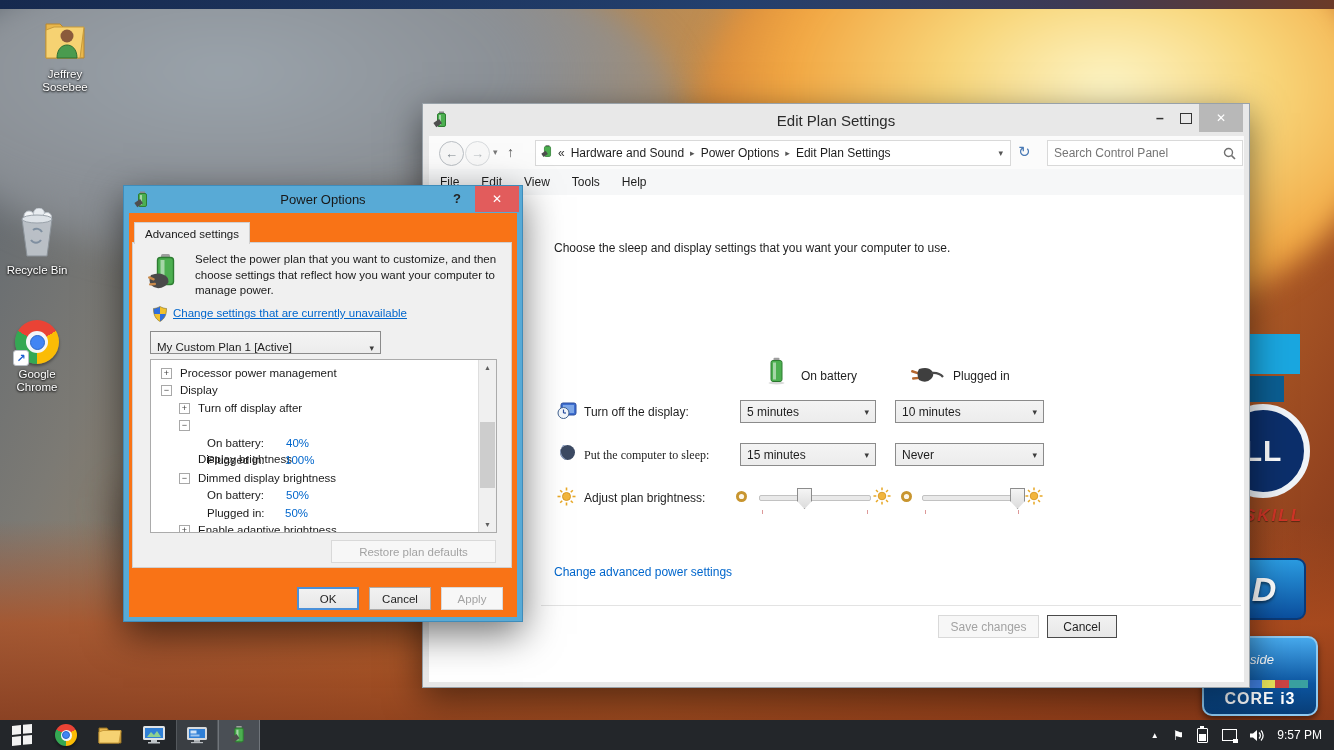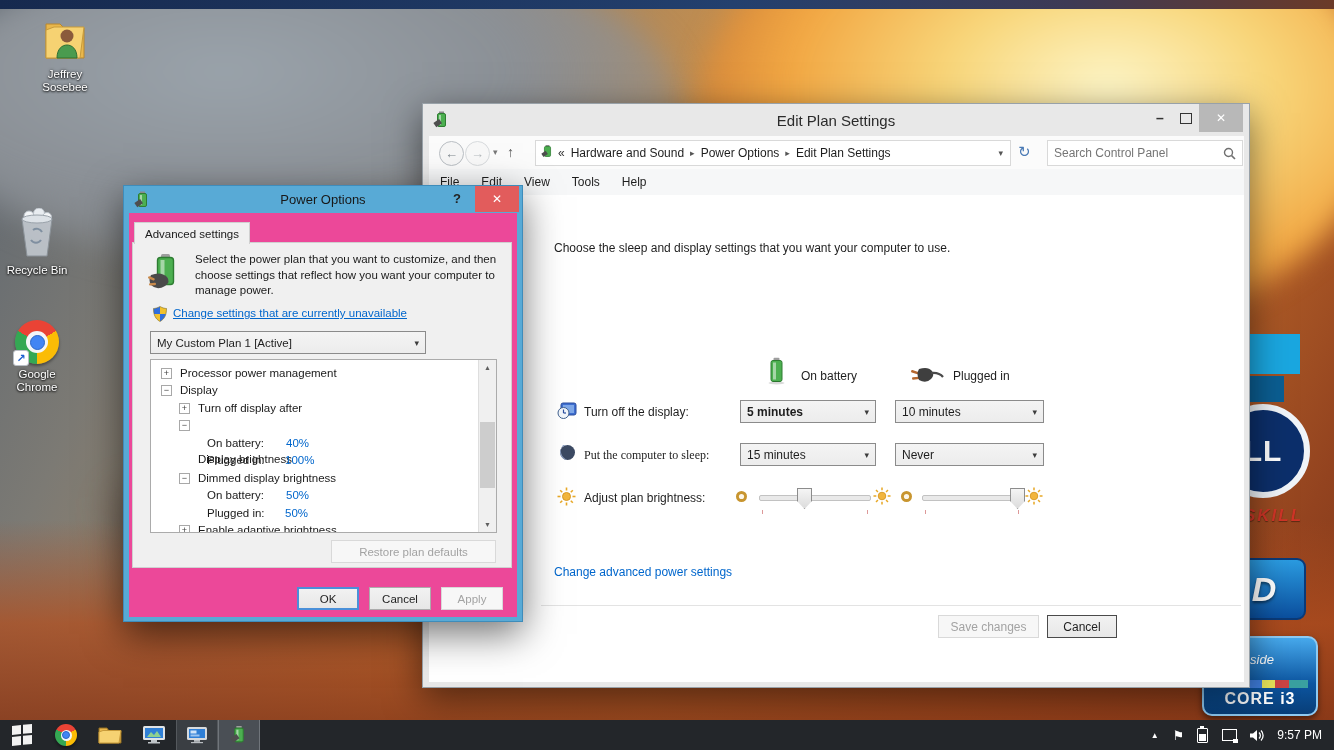--- a/index.html
+++ b/index.html
@@ -80,21 +80,21 @@
     background:linear-gradient(180deg,#f2f2f2,#e7e7e7);border:1px solid #acacac;color:#1e1e1e;}
   .btn.disabled{background:#f7f7f7;border:1px solid #d9d9d9;color:#a3a3a3;}
   .btn.darkborder{border:1px solid #4a4a4a;}
   .btn.focused{border:2px solid #4a90d9;}
   
   .dlg{left:123px;top:185px;width:400px;height:437px;background:#58aad6;border:1px solid #3f8cba;box-sizing:border-box;
     box-shadow:0 12px 36px rgba(0,0,0,.55);z-index:5;}
   .dlg-title{left:0;top:6px;width:100%;text-align:center;font-size:13px;color:#181818;}
   .dlg-help{left:329px;top:5px;font-size:13px;font-weight:bold;color:#222;}
   .dlg-close{left:351px;top:0;width:44px;height:26px;background:#e25c5c;display:flex;align-items:center;justify-content:center;color:#fff;font-size:12px;}
-  .dlg-client{left:5px;top:27px;width:388px;height:404px;background:#ec4899;}
+  .dlg-client{left:5px;top:27px;width:388px;height:404px;background:#f97316;}
   .tab{left:5px;top:9px;height:21px;padding:0 10px;background:#f0f0f0;border:1px solid #d0d0d0;border-bottom:none;z-index:2;
     display:flex;align-items:center;font-size:11.5px;color:#1a1a1a;}
   .tabpage{left:3px;top:29px;width:380px;height:326px;border:1px solid #d0d0d0;background:#f0f0f0;box-sizing:border-box;}
   .dlg-para{left:62px;top:9px;width:302px;font-size:11.5px;line-height:15.5px;color:#1a1a1a;}
   .treebox{left:17px;top:116px;width:347px;height:174px;background:#fff;border:1px solid #ababab;box-sizing:border-box;overflow:hidden;}
   .tree-row{position:absolute;height:17px;font-size:11.5px;color:#1a1a1a;white-space:nowrap;}
   .expander{position:absolute;top:2px;width:11px;height:11px;border:1px solid #a8a8a8;background:#fff;box-sizing:border-box;
     display:flex;align-items:center;justify-content:center;font-size:9px;line-height:1;color:#444;}
   .tree-label{position:absolute;top:1px;}
   .tree-value{color:#0066cc;margin-left:20px;}
@@ -276,21 +276,21 @@
       <div class="abs" style="left:128px;top:205px;">
         <svg width="20" height="20" viewBox="0 0 20 20">
           <rect x="4" y="3" width="15" height="12" rx="2" fill="#3f6fd1" stroke="#2c4f9e"></rect>
           <rect x="6" y="5" width="11" height="8" fill="#7fa8e8"></rect>
           <circle cx="6.5" cy="13" r="5.5" fill="#f2f6fb" stroke="#41618f"></circle>
           <line x1="6.5" y1="13" x2="6.5" y2="9.5" stroke="#2c4f9e" stroke-width="1.2"></line>
           <line x1="6.5" y1="13" x2="9" y2="13" stroke="#2c4f9e" stroke-width="1.2"></line>
         </svg>
       </div>
       <div class="abs rowlabel" style="left:155px;top:210px;">Turn off the display:</div>
-      <div class="abs combo" style="left:311px;top:205px;width:136px;font-weight:bold;">
+      <div class="abs combo" style="left:311px;top:205px;width:136px;">
         <span>5 minutes</span>
         <span class="caret">▾</span>
       </div>
       <div class="abs combo" style="left:466px;top:205px;width:149px;">
 
         <span>10 minutes</span>
         <span class="caret">▾</span>
       </div>
 
       <div class="abs" style="left:130px;top:249px;">
@@ -427,21 +427,21 @@
               <rect x="0" y="0" width="7" height="8" fill="#2f6fe0"></rect>
                 <rect x="7" y="0" width="7" height="8" fill="#f2c22e"></rect>
               <rect x="0" y="8" width="7" height="8" fill="#f2c22e"></rect>
                 <rect x="7" y="8" width="7" height="8" fill="#2f6fe0"></rect>
             </g>
             <path d="M7 0.5 C9.5 2 12 2.5 13.5 2.5 C13.5 9 11.5 13 7 15.5 C2.5 13 0.5 9 0.5 2.5 C2 2.5 4.5 2 7 0.5z" fill="none" stroke="#7d6a1f" stroke-width=".6"></path>
           </svg>
         </div>
         <div class="abs dlg-link" style="left:40px;top:64px;">Change settings that are currently unavailable</div>
 
-        <div class="abs combo" style="left:17px;top:88px;width:276px;font-size:11.5px;">
+        <div class="abs combo" style="left:17px;top:88px;width:231px;font-size:11.5px;align-items:flex-end;">
           <span>My Custom Plan 1 [Active]</span>
           <span class="caret">▾</span>
         </div>
 
         <div class="abs treebox">
           <div class="tree-row" style="left:0;top:6px;">
             <span class="expander" style="left:10px;">+</span>
             <span class="tree-label" style="left:29px;">Processor power management</span>
           </div>
           <div class="tree-row" style="left:0;top:23px;">

